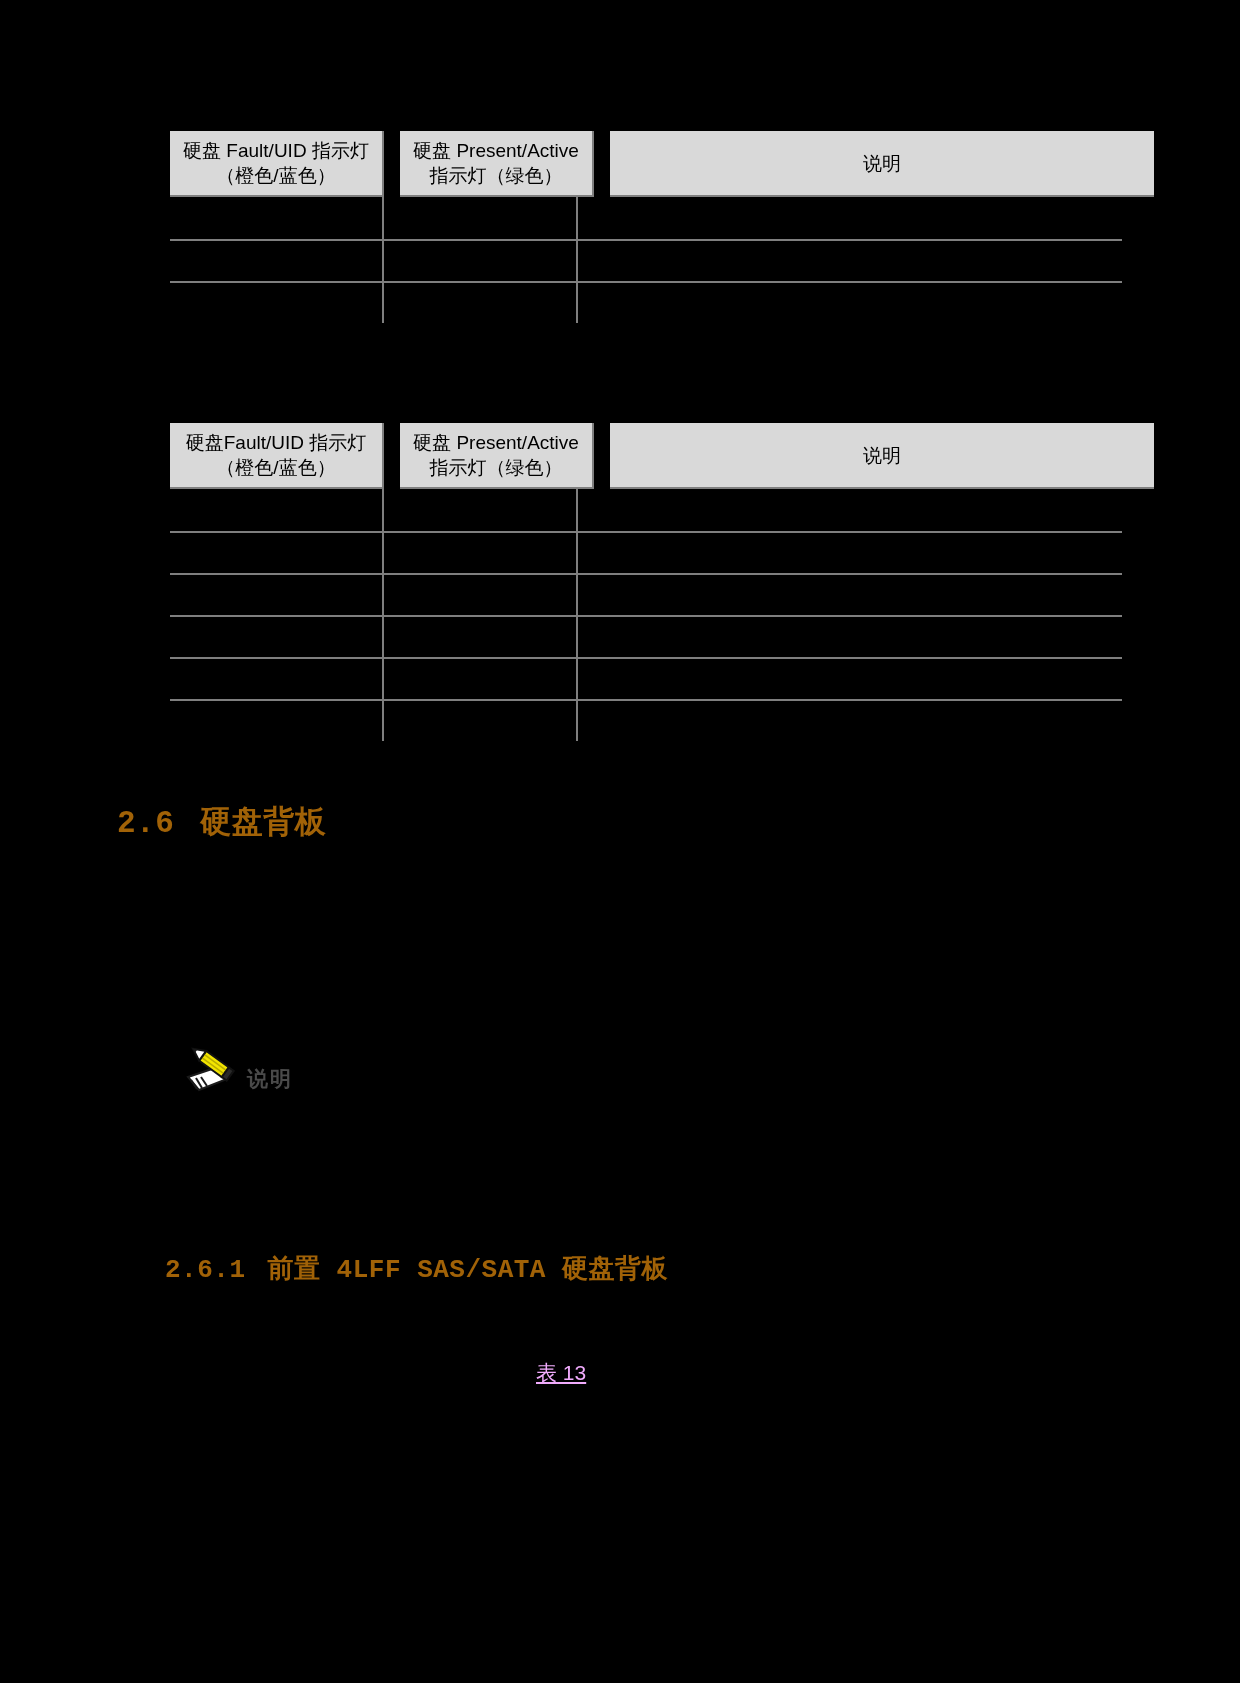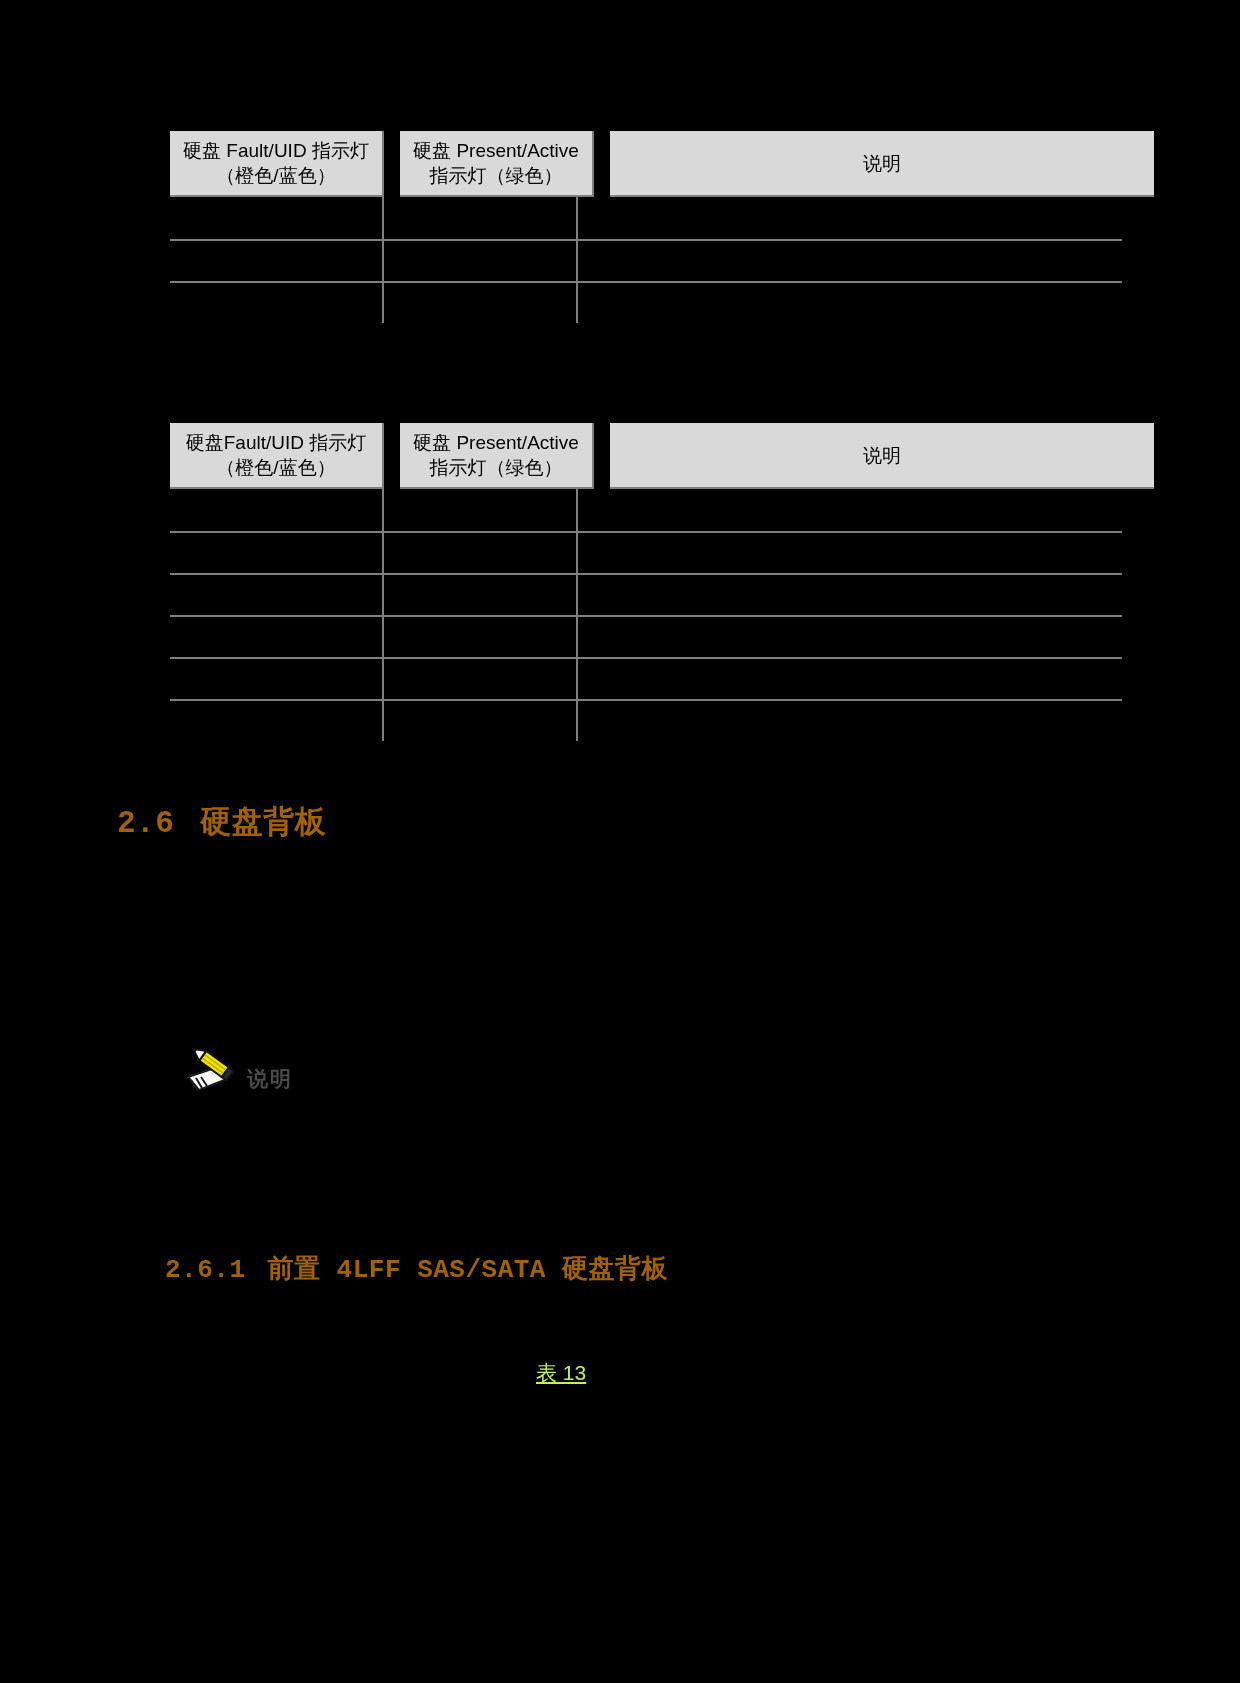--- a/index.html
+++ b/index.html
@@ -38,21 +38,21 @@
   .h261{left:125px;top:1251px;font-size:26px;margin-left:40px;}
   .h261 .sec-num{margin-right:22px;}
 
   
   .note-line{position:absolute;left:184px;top:1046px;display:flex;align-items:flex-end;gap:7px;}
   .note-label{color:#4a4a4a;font-size:21px;font-weight:bold;padding-bottom:3px;letter-spacing:2px;}
 
   
   .tbl-link{
     position:absolute;left:536px;top:1359px;
-    color:#bef264;font-size:21px;text-decoration:underline;cursor:pointer;white-space:nowrap;
+    color:#f0abfc;font-size:21px;text-decoration:underline;cursor:pointer;white-space:nowrap;
   }
 </style>
 </head>
 <body>
 
 <div class="canvas">
 
   <div class="dtable t1">
     <div class="trow thead-row">
       <div class="thead-cell c1">

